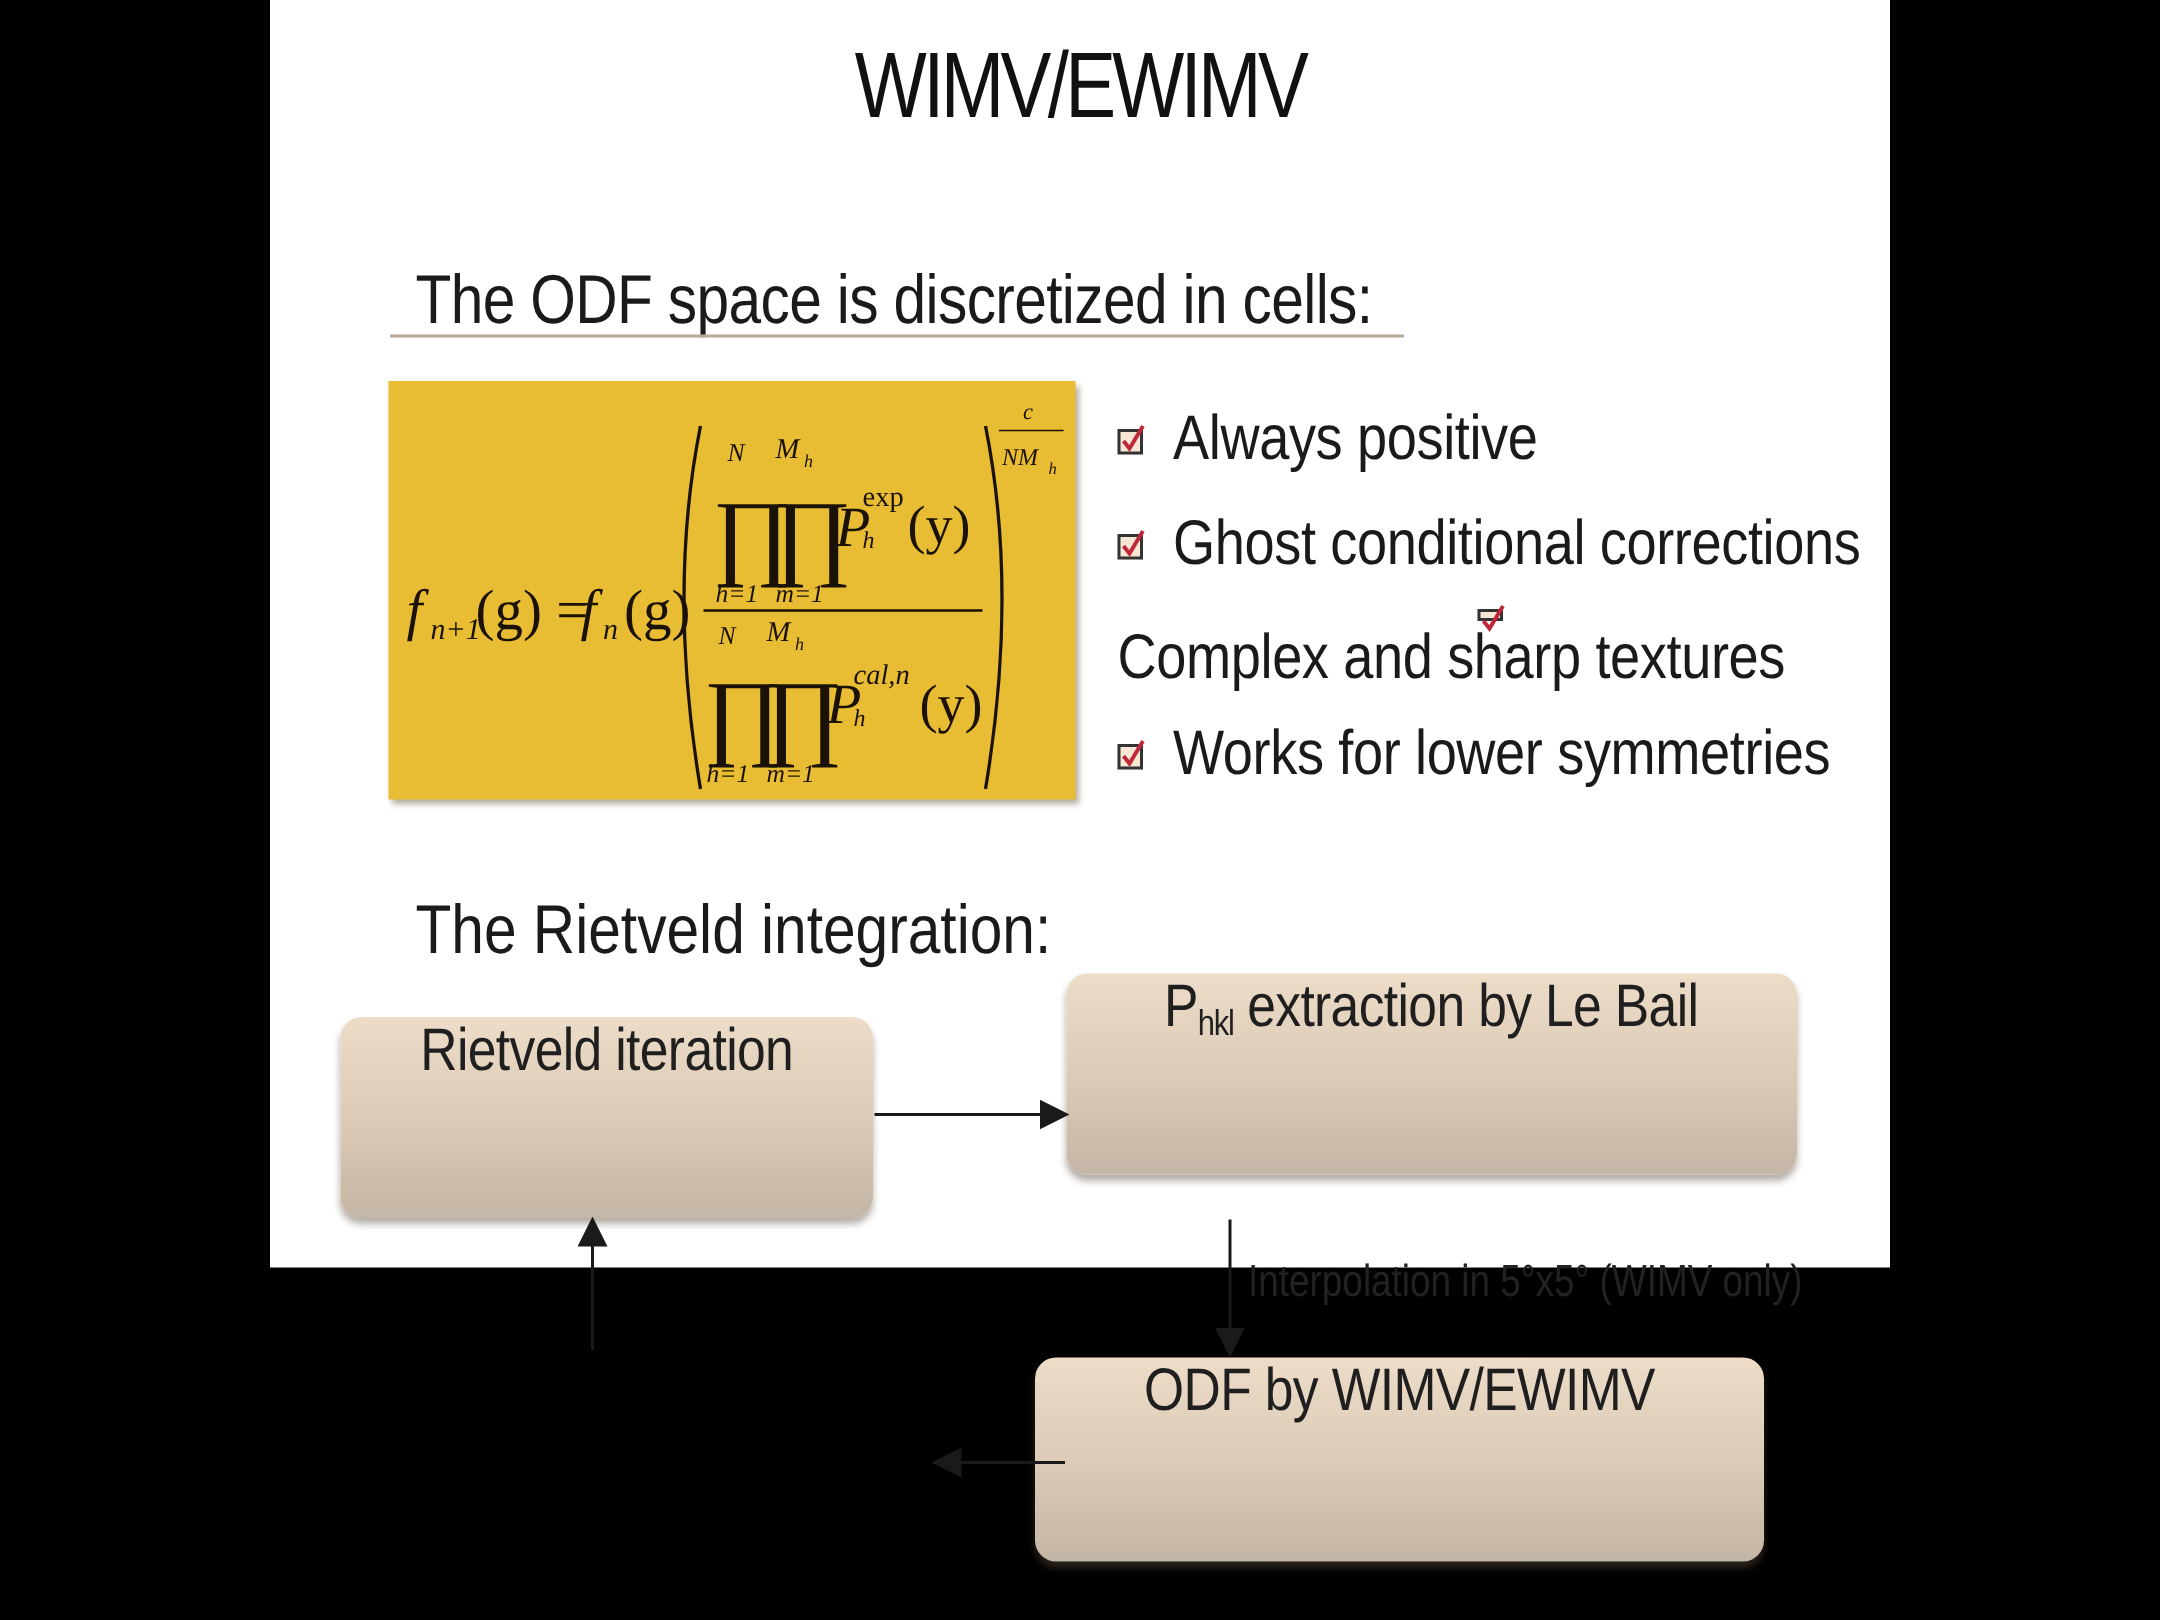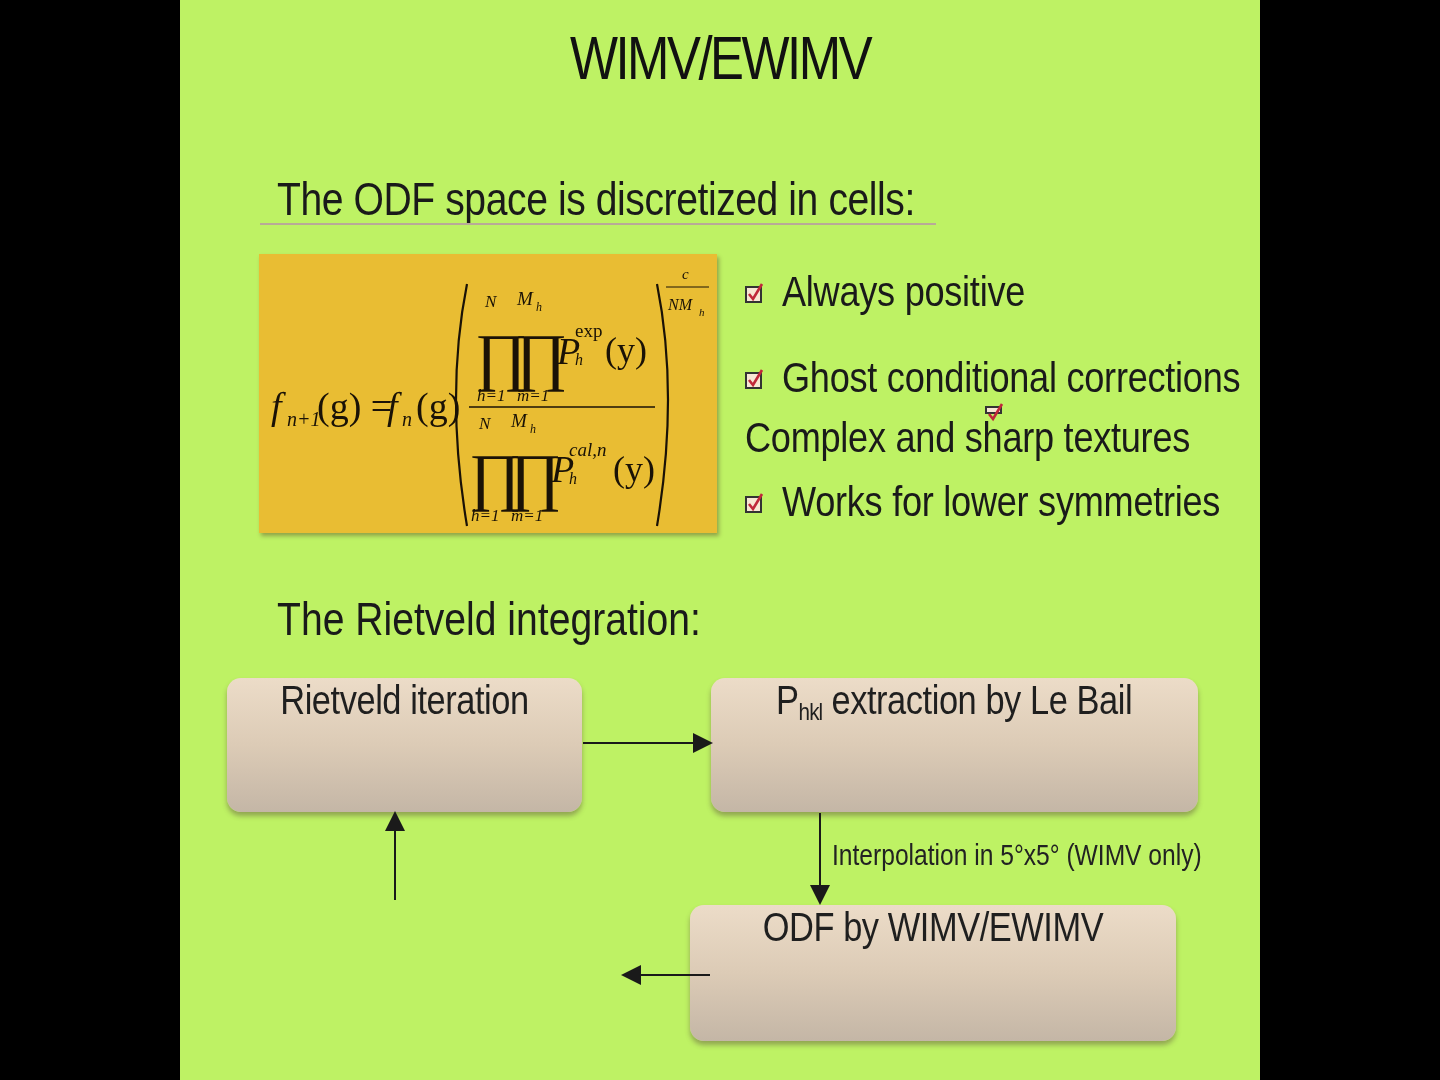--- a/index.html
+++ b/index.html
@@ -1,22 +1,22 @@
 <!DOCTYPE html>
 <html><head>
 <meta charset="utf-8">
 <style>
   html, body { margin: 0; padding: 0; }
   body {
     width: 1440px; height: 1080px; background: #000; position: relative; overflow: hidden;
     font-family: "Liberation Sans", sans-serif;
   }
   .slide {
-    position: absolute; left: 180px; top: 0; width: 1080px; height: 1080px;
-    background: #bef264;
+    position: absolute; left: 180px; top: 0; width: 1080px; height: 845px;
+    background: #ffffff;
   }
   .title {
     position: absolute; left: 0; top: 22px; width: 1080px; text-align: center;
     font-size: 62px; color: #111; letter-spacing: -3px; transform: scaleX(0.82);
     transform-origin: center top; font-weight: normal;
   }
   .sub1 {
     position: absolute; left: 97px; top: 172px; font-size: 46px; color: #1a1a1a;
     transform: scaleX(0.85); transform-origin: left top; white-space: nowrap; letter-spacing: -0.5px;
   }
@@ -119,21 +119,21 @@
 
   <div class="bullets">
     <div class="bullet" style="top:0px;">
       <span class="check">
         <svg width="18" height="20" viewBox="0 0 18 20">
             <path d="M3 12 L7 17 L16 2" stroke="#c0283a" stroke-width="2.6" fill="none"></path>
           </svg>
       </span>
       <span class="bullet-text">Always positive</span>
     </div>
-    <div class="bullet" style="top:70px;margin-top:16px;">
+    <div class="bullet" style="top:70px;">
       <span class="check">
         <svg width="18" height="20" viewBox="0 0 18 20">
             <path d="M3 12 L7 17 L16 2" stroke="#c0283a" stroke-width="2.6" fill="none"></path>
           </svg>
       </span>
       <span class="bullet-text">Ghost conditional corrections</span>
     </div>
     <div class="bullet" style="top:140px;flex-direction:column;">
       <span class="check">
         <svg width="18" height="20" viewBox="0 0 18 20">
@@ -151,21 +151,21 @@
       <span class="bullet-text">Works for lower symmetries</span>
     </div>
   </div>
 
   <div class="sub2">The Rietveld integration:</div>
 
   <div class="node" style="left:47px; top:678px; width:355px; height:134px;">
     <span class="node-label">Rietveld iteration</span>
   </div>
 
-  <div class="node" style="left:531px; top:678px; width:487px; height:134px;">
+  <div class="node" style="left:531px; top:649px; width:487px; height:134px;">
     <span class="node-label"><span>P</span><sub>hkl</sub><span> extraction by Le Bail</span></span>
   </div>
 
   <div class="node" style="left:510px; top:905px; width:486px; height:136px;">
     <span class="node-label">ODF by WIMV/EWIMV</span>
   </div>
 
 
   <svg class="arrows" width="1080" height="1080">
     <defs>

